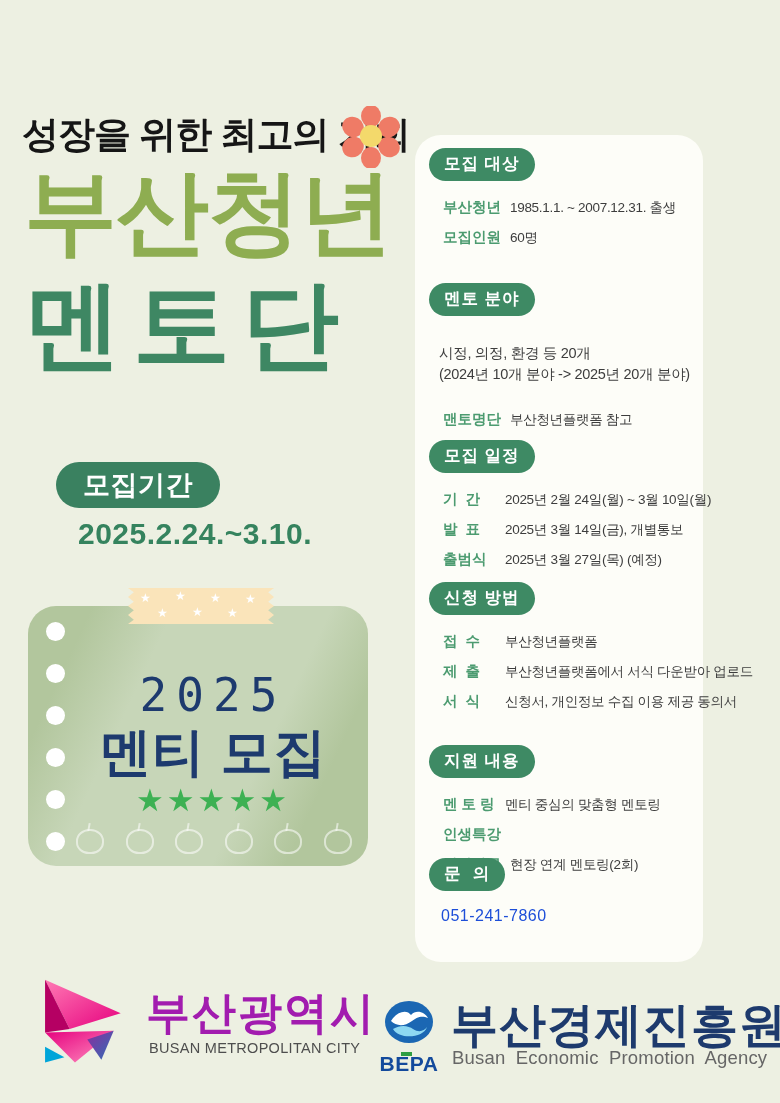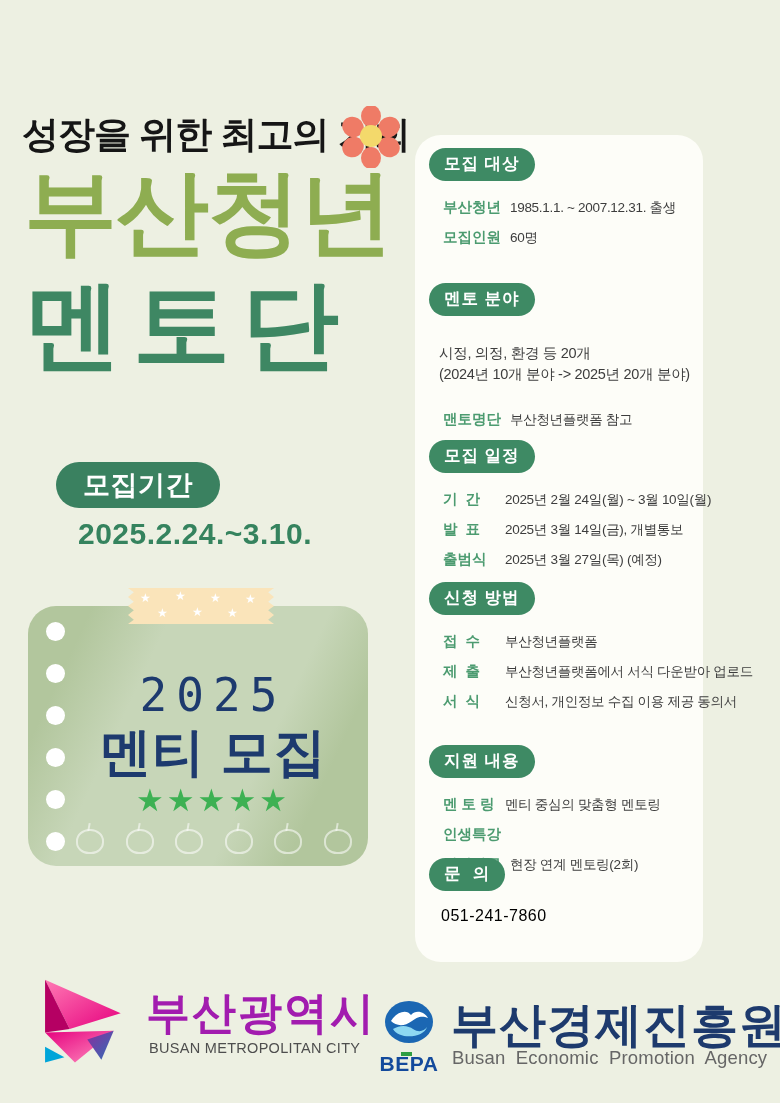--- a/index.html
+++ b/index.html
@@ -45,21 +45,21 @@
   .s0{top:13px;}.s1{top:148px;}.s2{top:305px;}.s3{top:447px;}.s4{top:610px;}.s5{top:723px;}
   .badge{
     display:inline-block;background:#3e8a64;color:#ffffff;font-size:16.5px;font-weight:900;
     padding:5px 15px 6px;border-radius:17px;letter-spacing:1px;white-space:pre;
   }
   .rows{margin:17px 0 0 14px;}
   .row{display:flex;gap:9px;margin-bottom:11px;align-items:baseline;}
   .row-label{color:#4c9b70;font-weight:900;font-size:14.5px;white-space:pre;min-width:53px;}
   .row-value{color:#3d3d3d;font-size:13.5px;letter-spacing:-0.3px;white-space:nowrap;}
   .intro{margin:27px 0 0 10px;color:#3d3d3d;font-size:14.5px;line-height:1.45;letter-spacing:-0.3px;}
-  .phone{margin:16px 0 0 12px;color:#000000;font-size:16px;letter-spacing:0.5px;}
+  .phone{margin:16px 0 0 12px;color:#1d4ed8;font-size:16px;letter-spacing:0.5px;}
   .gap{height:8px;}
   
   .busan-mark{position:absolute;left:30px;top:978px;}
   .busan-ko{position:absolute;left:146px;top:984px;font-size:44px;font-weight:700;color:#a21caf;letter-spacing:2px;}
   .busan-en{position:absolute;left:149px;top:1040px;font-size:14.5px;font-weight:400;color:#4e4e4e;letter-spacing:0.3px;}
   .bepa{position:absolute;left:374px;top:1000px;width:70px;text-align:center;}
   .bepa-abbr{position:relative;display:inline-block;margin-top:2px;font-size:21px;font-weight:900;color:#134a9c;letter-spacing:0.5px;}
   .bepa-abbr::after{content:"";position:absolute;left:21px;top:0;width:11px;height:3.5px;background:#2f9e41;}
   .bepa-ko{position:absolute;left:451px;top:994px;font-family:"Liberation Serif",serif;font-size:47px;font-weight:700;color:#1d3a6d;letter-spacing:1px;white-space:nowrap;}
   .bepa-en{position:absolute;left:452px;top:1047px;font-size:18.5px;color:#666666;word-spacing:5px;letter-spacing:0.2px;white-space:nowrap;}

